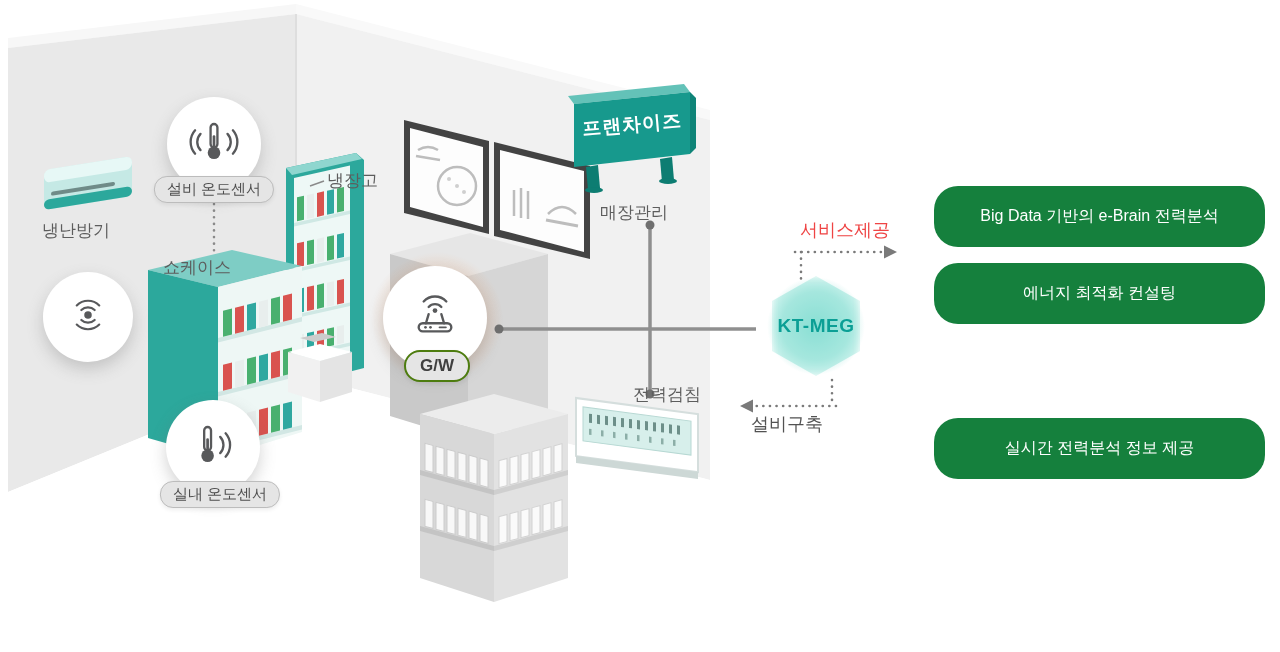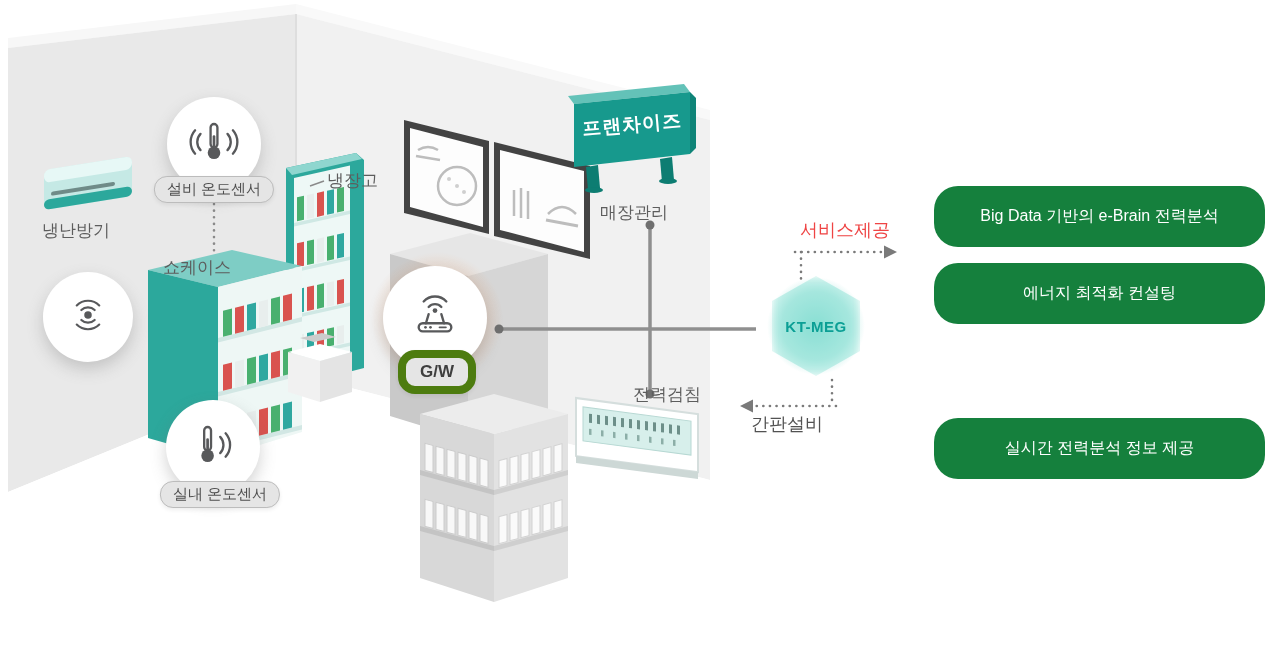--- a/index.html
+++ b/index.html
@@ -12,38 +12,38 @@
   .lbl.center { transform:translateX(-50%); }
 
   .circle { position:absolute; background:#ffffff; border-radius:50%;
             display:flex; align-items:center; justify-content:center;
             box-shadow:0 7px 16px rgba(110,110,110,.30); z-index:4; }
 
   .tag { position:absolute; transform:translateX(-50%); background:#e5e5e5;
          border:1.5px solid #bcbcbc; border-radius:13px; padding:3px 12px;
          font-size:15px; color:#4e4e4e; white-space:nowrap; z-index:6;
          box-shadow:0 2px 4px rgba(0,0,0,.07); }
-  .tag.gw { border:8px solid #4d7c0f; font-weight:bold; font-size:17px;
+  .tag.gw { border:2px solid #4d7c0f; font-weight:bold; font-size:17px;
             padding:4px 14px; border-radius:17px; color:#3f3f3f; }
 
   .sign-text { position:absolute; left:632px; top:112px;
                transform:translateX(-50%) rotate(-5deg);
                color:#ffffff; font-weight:bold; font-size:19px; letter-spacing:1px;
                z-index:5; white-space:nowrap; }
 
   .ktmeg { position:absolute; left:816px; top:326px; width:132px; height:132px;
            transform:translate(-50%,-50%); display:flex; align-items:center; justify-content:center;
            z-index:3;
            background:radial-gradient(closest-side, rgba(64,200,184,.50), rgba(64,200,184,.28) 52%, rgba(64,200,184,0) 74%);
            border-radius:50%; }
   .ktmeg::before { content:""; position:absolute; left:22px; right:22px; top:16px; bottom:16px;
            background:rgba(98,214,199,.35);
            clip-path:polygon(50% 0,100% 25%,100% 75%,50% 100%,0 75%,0 25%);
            filter:blur(4px); }
-  .ktmeg span { position:relative; font-size:15px; font-weight:bold; color:#0b9f95; letter-spacing:.5px; }
+  .ktmeg span { position:relative; font-size:19px; font-weight:bold; color:#0b9f95; letter-spacing:.5px; }
 
   .benefit { position:absolute; left:934px; width:331px; height:61px;
              background:#15803d; color:#ffffff; border-radius:24px;
              display:flex; align-items:center; justify-content:center;
              font-size:16px; z-index:5; white-space:nowrap; }
 </style>
 </head>
 <body>
 
 <div class="canvas">
@@ -325,21 +325,21 @@
     </span>
   </div>
   <div class="tag gw" style="left:437px; top:350px;">G/W</div>
 
   <div class="lbl" style="left:42px; top:219px;">냉난방기</div>
   <div class="lbl" style="left:163px; top:256px;">쇼케이스</div>
   <div class="lbl" style="left:327px; top:169px;">냉장고</div>
   <div class="lbl center" style="left:634px; top:201px;">매장관리</div>
   <div class="lbl center" style="left:667px; top:383px;">전력검침</div>
   <div class="lbl center" style="left:845px; top:218px; font-size:18px; color:#ef4444;">서비스제공</div>
-  <div class="lbl center" style="left:787px; top:412px; font-size:18px; color:#525252;">간판설비</div>
+  <div class="lbl center" style="left:787px; top:412px; font-size:18px; color:#525252;">설비구축</div>
 
   <div class="sign-text">프랜차이즈</div>
 
   <div class="ktmeg">
     <span>KT-MEG</span>
   </div>
 
   <div class="benefit" style="top:186px;">Big Data 기반의 e-Brain 전력분석</div>
   <div class="benefit" style="top:263px;text-align:center;">에너지 최적화 컨설팅</div>
   <div class="benefit" style="top:418px;">실시간 전력분석 정보 제공</div>

